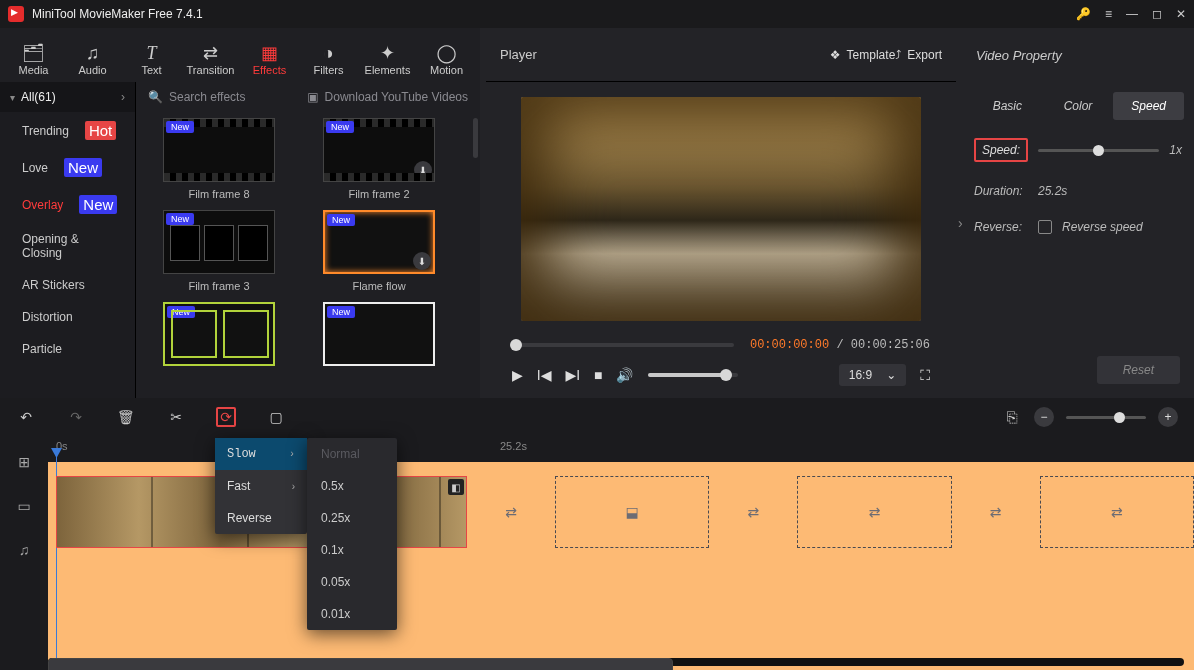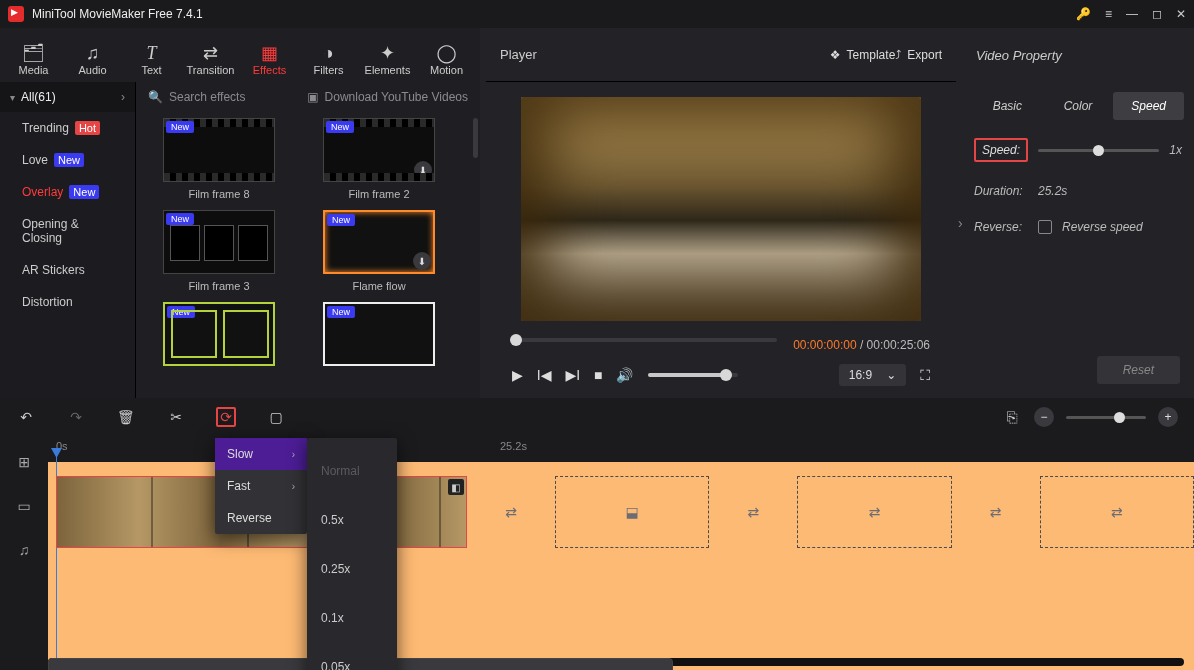--- a/index.html
+++ b/index.html
@@ -19,23 +19,23 @@
   .library{width:480px;background:#1f1f23;display:flex;flex-direction:column;}
   .lib-tabs{display:flex;background:#1f1f23;padding:8px 4px 0 4px;gap:0;}
   .lib-tab{flex:1;display:flex;flex-direction:column;align-items:center;color:#ccc;font-size:11px;padding:6px 2px;cursor:pointer;}
   .lib-tab.active{color:#ff3b3b;}
   .lib-tab .ico{font-size:18px;height:22px;display:flex;align-items:center;}
   .lib-body{flex:1;display:flex;overflow:hidden;}
   .lib-sidebar{width:136px;background:#1c1c20;border-right:1px solid #000;overflow:hidden;}
   .all-row{display:flex;align-items:center;padding:8px 10px;background:#151518;color:#eee;font-size:12px;}
   .all-row .chev{color:#888;margin-right:6px;font-size:10px;}
   .all-row .arrow{margin-left:auto;color:#888;}
-  .cat{padding:9px 14px 9px 22px;font-size:12px;color:#ccc;display:flex;align-items:center;gap:6px;cursor:pointer;}
+  .cat{padding:9px 14px 9px 22px;font-size:12px;color:#ccc;display:flex;align-items:center;gap:16px;cursor:pointer;}
   .cat.active{color:#ff3b3b;}
-  .badge{font-size:11px;padding:1px 4px;border-radius:2px;background:#3a3af0;color:#fff;}
+  .badge{font-size:15px;padding:1px 4px;border-radius:2px;background:#3a3af0;color:#fff;}
   .badge.hot{background:#e64545;}
   .lib-content{flex:1;display:flex;flex-direction:column;}
   .lib-search-row{display:flex;align-items:center;padding:8px 12px;gap:14px;color:#8a8a90;}
   .search-wrap{display:flex;align-items:center;gap:6px;flex:1;}
   .dl-wrap{display:flex;align-items:center;gap:6px;}
   .effect-grid{flex:1;padding:6px 10px;display:grid;grid-template-columns:repeat(2,146px);gap:10px 14px;justify-content:start;align-content:start;overflow:hidden;position:relative;}
   .eff-item{display:flex;flex-direction:column;align-items:center;gap:6px;}
   .thumb{width:112px;height:64px;background:#111;border:1px solid #444;position:relative;}
   .new-tag{position:absolute;top:2px;left:2px;background:#3a3af0;color:#fff;font-size:9px;padding:1px 5px;border-radius:2px;}
   .dl-badge{position:absolute;bottom:2px;right:2px;width:18px;height:18px;border-radius:50%;background:#3a3a3e;color:#ddd;font-size:10px;display:flex;align-items:center;justify-content:center;}
@@ -50,21 +50,21 @@
   .thumb.green .g{position:absolute;border:2px solid #b2d33b;}
   .thumb.ink{border:2px solid #eee;border-style:double;}
   
   .player-panel{flex:1;background:#232327;display:flex;flex-direction:column;min-width:0;}
   .panel-header{height:54px;display:flex;align-items:center;padding:0 14px;color:#ccc;font-size:13px;border-bottom:1px solid #000;}
   .panel-header .spacer{flex:1;}
   .hdr-btn{display:flex;align-items:center;gap:6px;color:#ddd;cursor:pointer;font-size:12px;}
   .video-box{flex:1;display:flex;flex-direction:column;align-items:center;justify-content:center;padding:6px 24px 0 24px;position:relative;}
   .video{width:400px;height:224px;background:linear-gradient(180deg,#d6b06a 0%,#6b5630 40%,#2e2719 55%,#b5a78d 70%,#6f6450 100%);box-shadow:inset 0 0 60px 28px rgba(60,40,10,0.9);border-radius:2px;}
   .expand-chev{position:absolute;right:-12px;top:50%;color:#888;font-size:14px;}
-  .seek-row{display:flex;gap:16px;padding:8px 26px;}
+  .seek-row{display:flex;align-items:center;gap:16px;padding:8px 26px;font-family:Liberation Mono, monospace;}
   .seek-bar{flex:1;height:4px;background:#3a3a3e;border-radius:2px;position:relative;}
   .seek-bar .knob{position:absolute;left:-2px;top:-4px;width:12px;height:12px;border-radius:50%;background:#d8d8d8;}
   .time{font-size:12px;}
   .time .cur{color:#ff7a2a;}
   .time .sep,.time .tot{color:#bbb;}
   .controls-row{display:flex;align-items:center;gap:14px;padding:4px 26px 12px 26px;color:#ddd;}
   .ctrl{cursor:pointer;font-size:14px;}
   .vol-bar{width:90px;height:4px;background:#3a3a3e;border-radius:2px;position:relative;}
   .vol-bar .fill{position:absolute;left:0;top:0;bottom:0;width:88%;background:#c8c8c8;border-radius:2px;}
   .vol-bar .knob{position:absolute;right:6px;top:-4px;width:12px;height:12px;border-radius:50%;background:#d8d8d8;}
@@ -104,23 +104,23 @@
   .clip .cb{position:absolute;top:2px;right:2px;width:16px;height:16px;background:#222;color:#ccc;font-size:10px;display:flex;align-items:center;justify-content:center;border-radius:2px;}
   .clip .stripes{position:absolute;inset:0;background:repeating-linear-gradient(90deg,rgba(0,0,0,0) 0 94px,rgba(0,0,0,0.35) 94px 96px);}
   .slot{width:180px;height:72px;border:1px dashed #4a4a50;display:flex;align-items:center;justify-content:center;color:#6c6c74;font-size:14px;}
   .slot.sm{width:28px;border:none;display:flex;align-items:center;justify-content:center;}
   .hscroll{position:absolute;left:48px;right:10px;bottom:4px;height:8px;background:#111;border-radius:4px;}
   .hscroll .thumb{position:absolute;left:0;width:55%;top:0;bottom:0;background:#3a3a3e;border-radius:4px;}
   
   .speed-popup{position:absolute;left:215px;top:438px;width:92px;background:#323236;border-radius:2px;color:#ddd;font-size:12px;box-shadow:0 4px 18px rgba(0,0,0,0.6);z-index:30;}
   .speed-popup .mi{padding:9px 12px;display:flex;align-items:center;cursor:pointer;}
   .speed-popup .mi .chev{margin-left:auto;color:#aaa;font-size:10px;}
-  .speed-popup .mi.hover{background:#4c1d95;}
+  .speed-popup .mi.hover{background:#0c4a6e;font-family:Liberation Mono, monospace;}
   .sub-popup{position:absolute;left:307px;top:438px;width:90px;background:#29292d;border-radius:2px;color:#ccc;font-size:12px;box-shadow:0 4px 18px rgba(0,0,0,0.6);z-index:30;}
-  .sub-popup .si{padding:9px 14px;cursor:pointer;margin-top:17px;}
+  .sub-popup .si{padding:9px 14px;cursor:pointer;}
   .sub-popup .si.dis{color:#5a5a60;}
   .lib-scroll{position:absolute;right:2px;top:6px;width:5px;height:40px;background:#3a3a3e;border-radius:3px;}
 </style>
 </head>
 <body>
 
 <div class="titlebar">
   <div class="logo"></div>
   <div class="title-text">MiniTool MovieMaker Free 7.4.1</div>
   <div class="title-spacer"></div>
@@ -190,20 +190,23 @@
             <span class="badge">New</span>
           </div>
         <div class="cat">
             <span>Opening &amp; Closing</span>
           </div>
         <div class="cat">
             <span>AR Stickers</span>
           </div>
         <div class="cat">
             <span>Distortion</span>
+          </div>
+        <div class="cat">
+            <span>Particle</span>
           </div>
       </div>
       <div class="lib-content">
         <div class="lib-search-row">
           <div class="search-wrap">
             <span>🔍</span>
             <span>Search effects</span>
           </div>
           <div class="dl-wrap">
             <span>▣</span>

